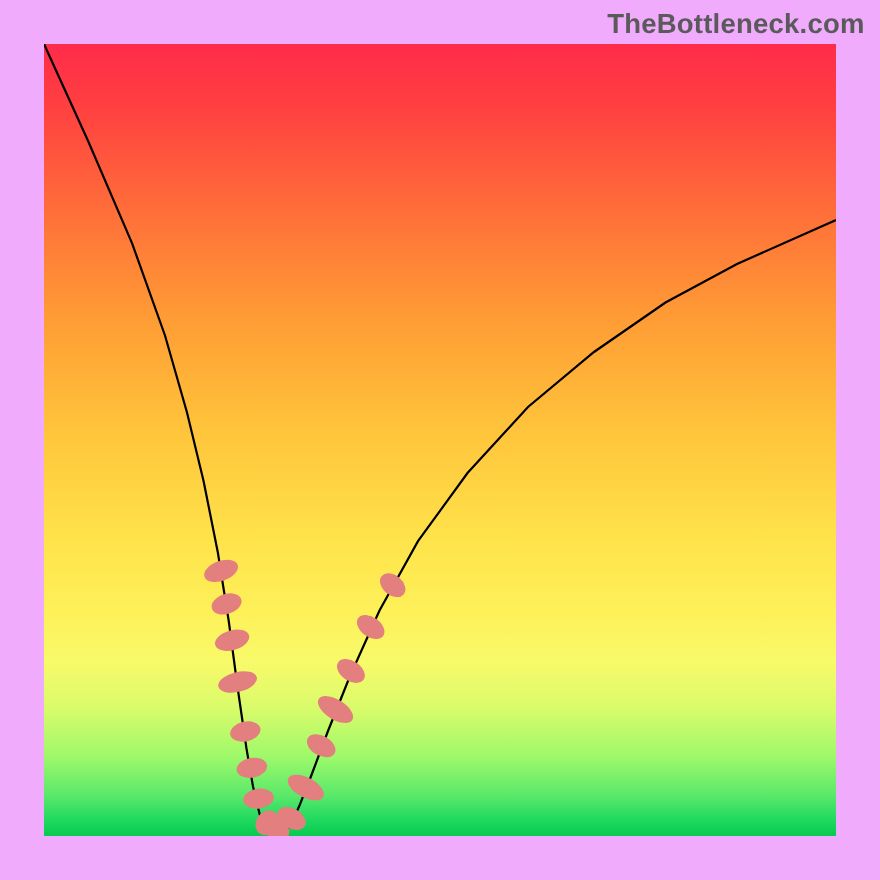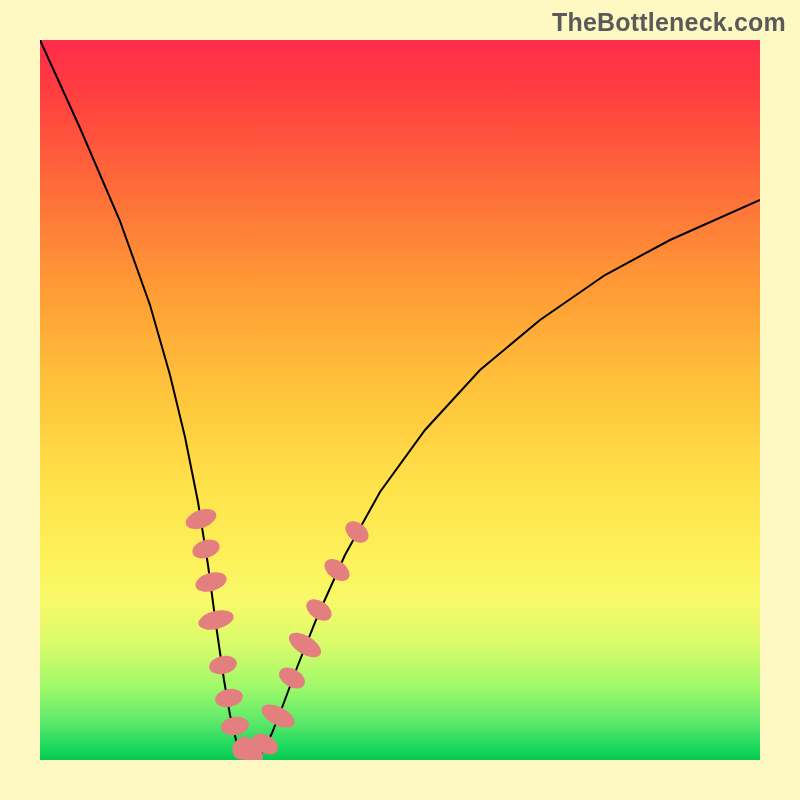--- a/index.html
+++ b/index.html
@@ -10,21 +10,21 @@
     overflow: hidden;
     background: #000;
     font-family: Arial, Helvetica, sans-serif;
   }
   .frame {
     position: absolute;
     left: 0;
     top: 0;
     width: 800px;
     height: 800px;
-    background: #fef9c3;
+    background: #f0abfc;
   }
   .plot-bg {
     position: absolute;
     left: 40px;
     top: 40px;
     width: 720px;
     height: 720px;
     background: linear-gradient(to bottom,
       #ff2b4a 0%,
       #ff4040 8%,

